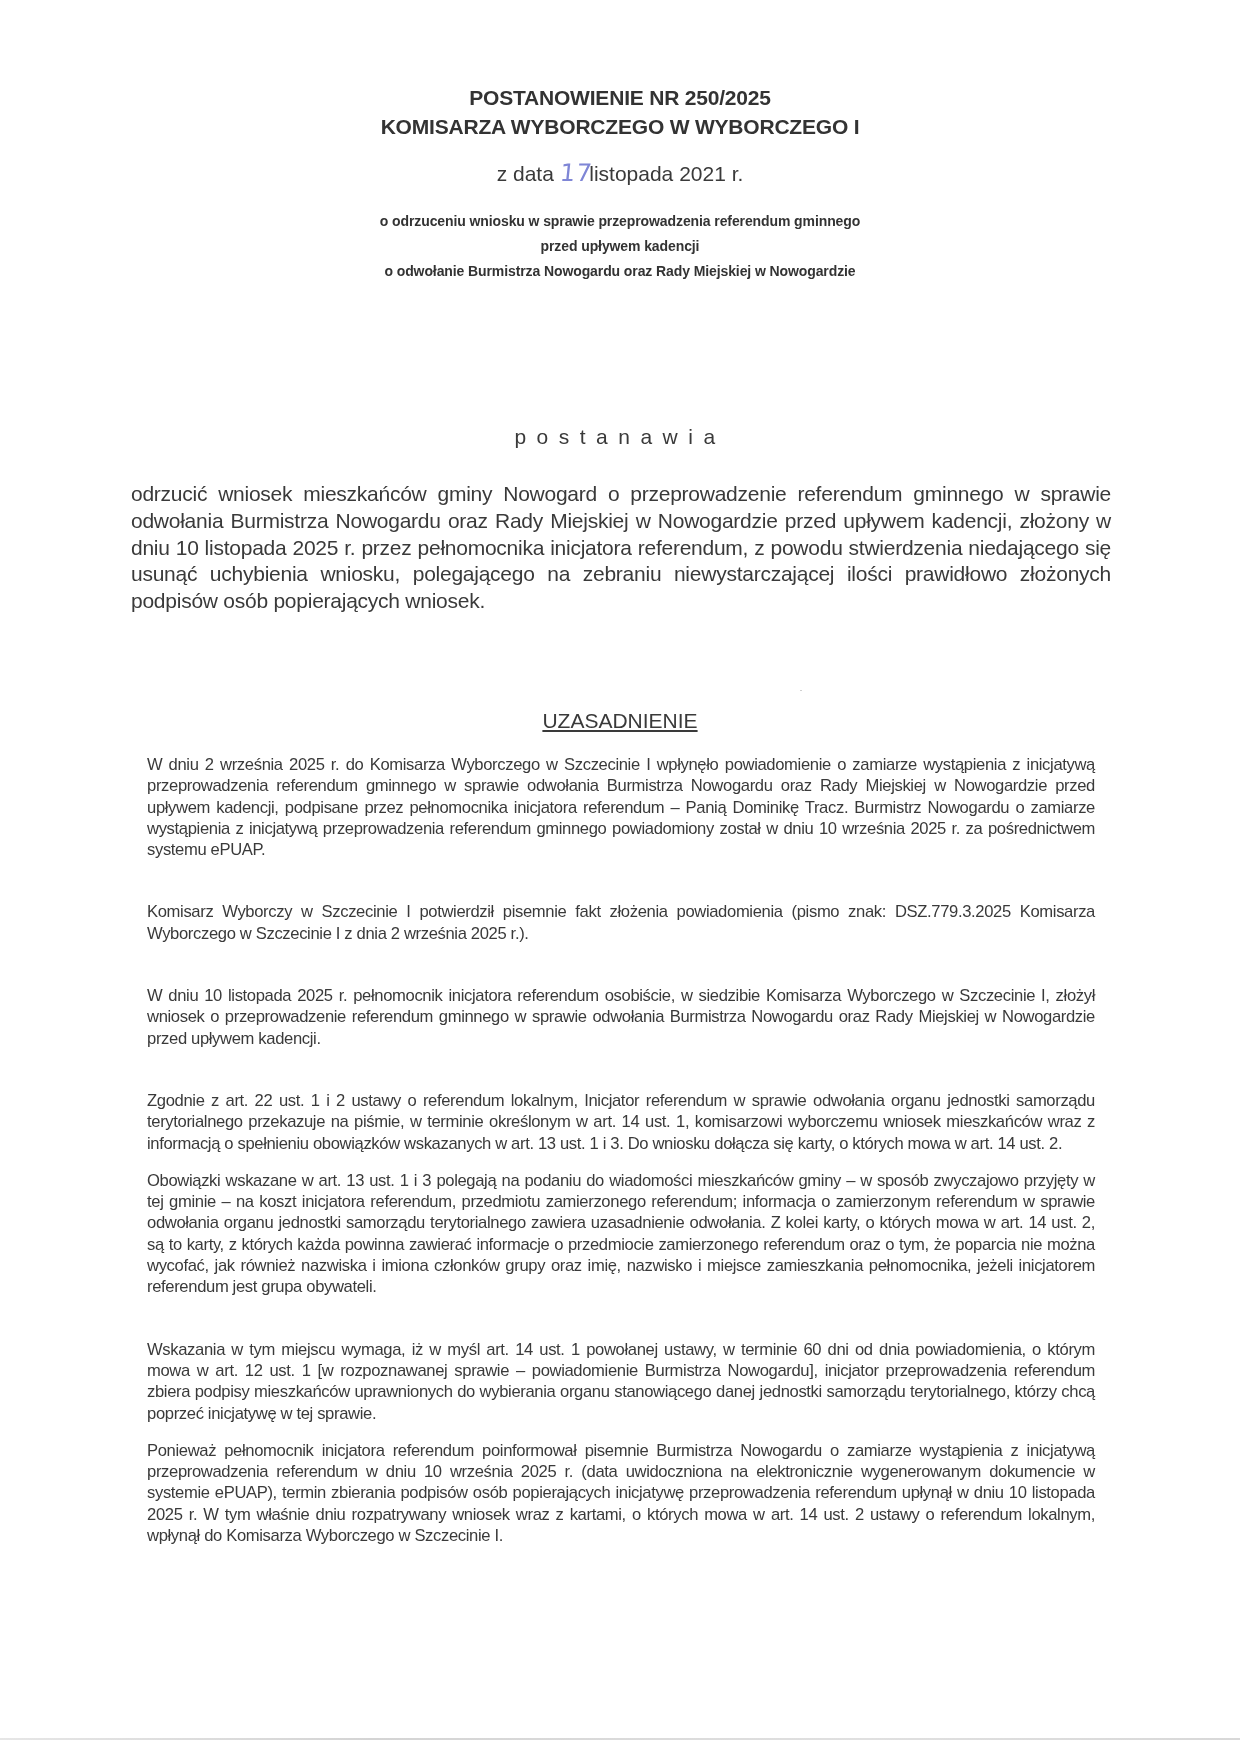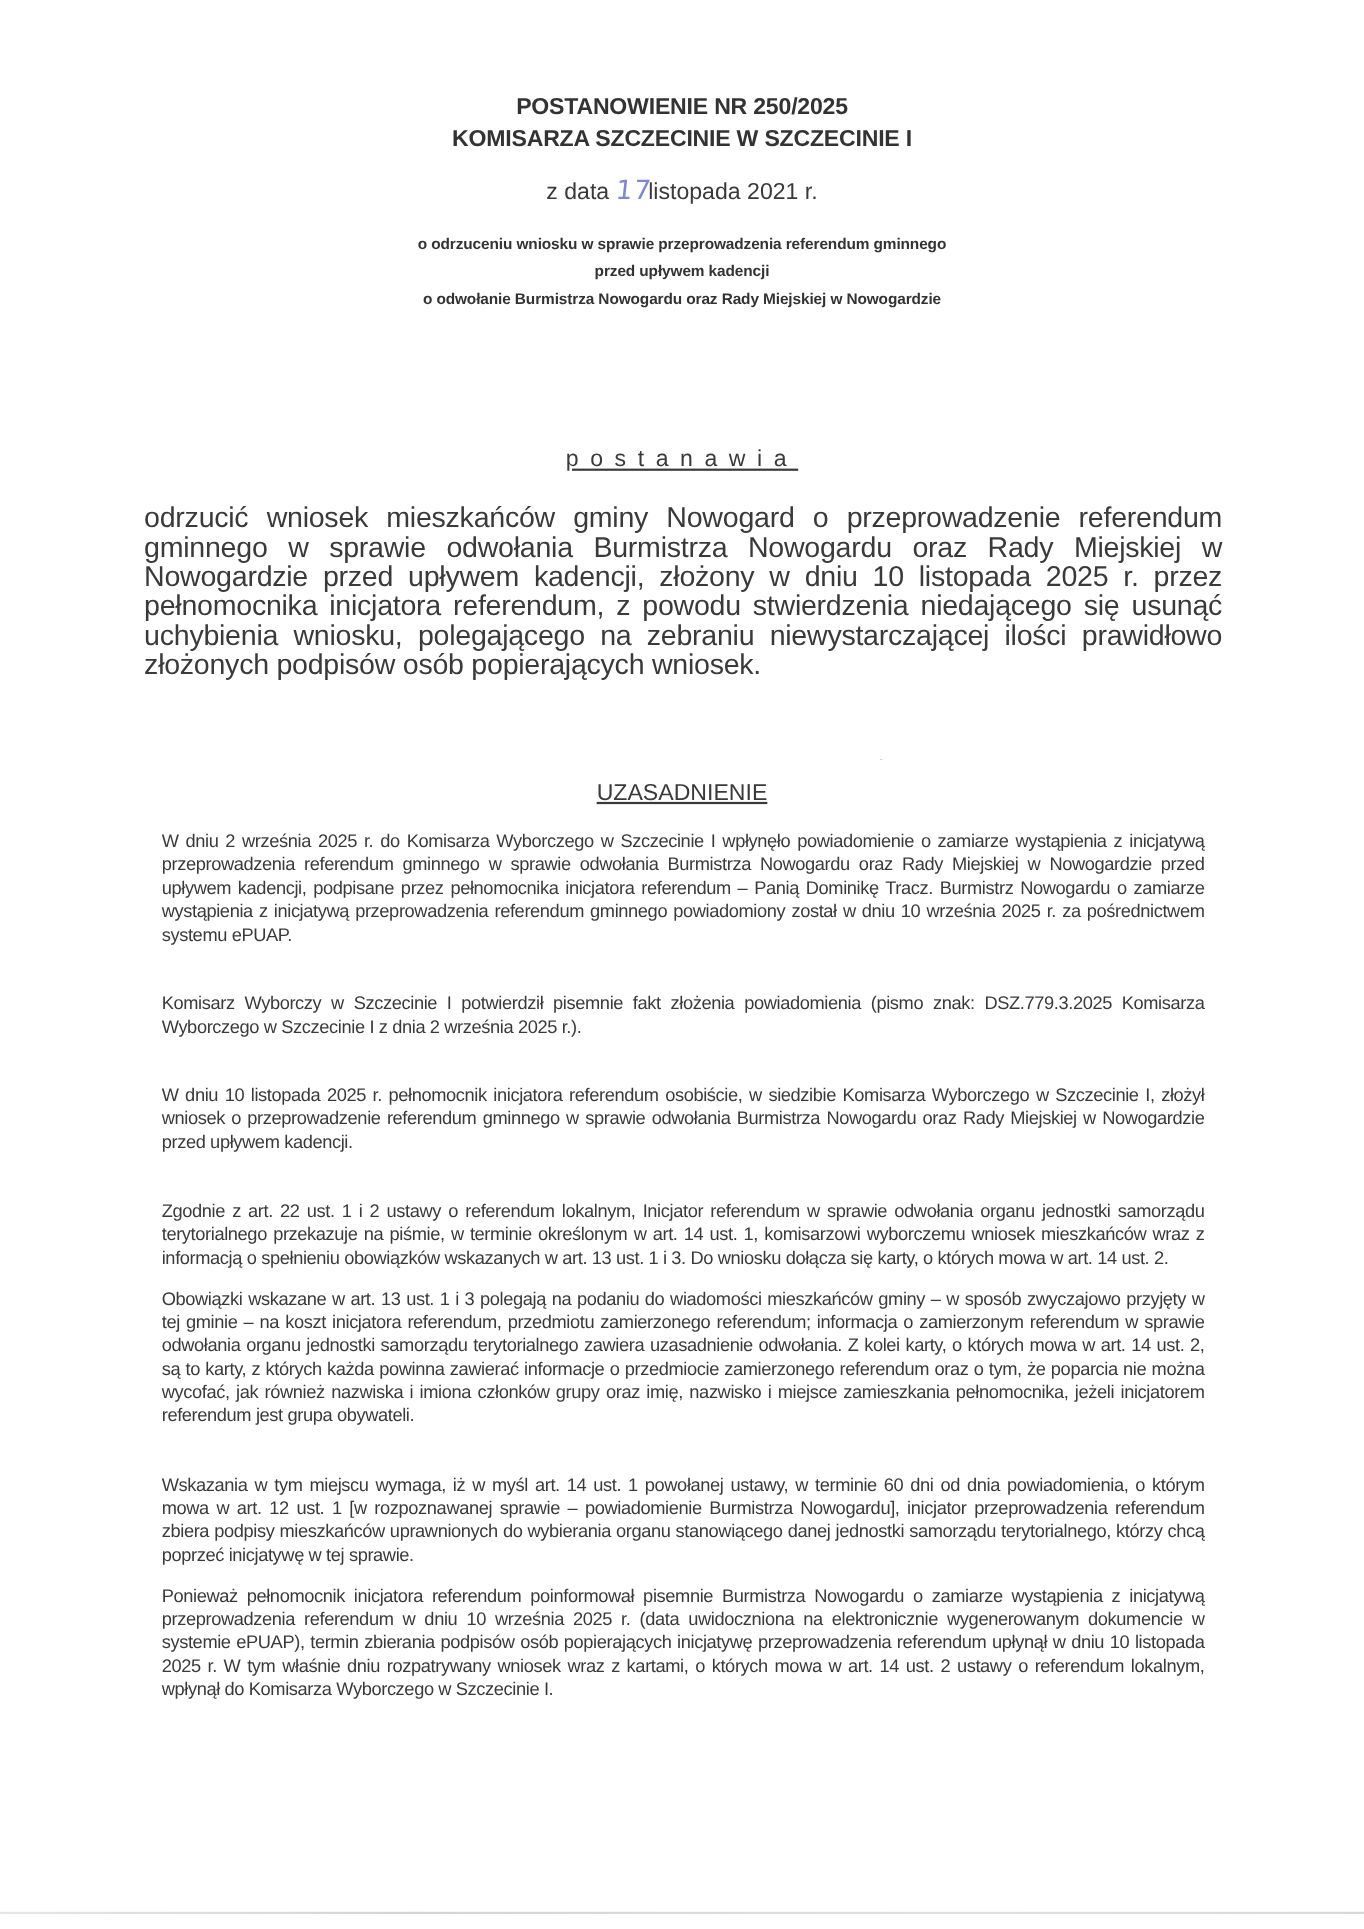--- a/index.html
+++ b/index.html
@@ -6,51 +6,51 @@
   body { width: 1240px; height: 1754px; position: relative; overflow: hidden; color: #3a3a3a; font-family: "Liberation Sans", sans-serif; }
   .page { position: absolute; left: 0; top: 0; width: 1008px; height: 1754px; background: #ffffff; }
   .center { position: absolute; left: 0; width: 1240px; text-align: center; }
   .title { font-weight: bold; font-size: 21px; line-height: 29px; letter-spacing: -0.2px; color: #333333; }
   .date-line { font-size: 21px; line-height: 28px; color: #3a3a3a; }
   .hand { color: #7f86d6; font-family: "DejaVu Sans", sans-serif; font-size: 24px; font-weight: normal; letter-spacing: 1px; display: inline-block; transform: skewX(-6deg); margin-right: -3px; }
   .subtitle { font-weight: bold; font-size: 14px; line-height: 25px; letter-spacing: -0.1px; color: #333333; }
   .block { position: absolute; left: 131px; width: 980px; }
   .basis { font-size: 21px; line-height: 26px; color: #3a3a3a; letter-spacing: -0.2px; }
   .postanawia { font-size: 21px; letter-spacing: 10.5px; color: #3a3a3a; }
-  .decision { font-size: 26px; line-height: 26.8px; text-align: justify; color: #3a3a3a; letter-spacing: -0.25px; }
+  .decision { font-size: 21px; line-height: 26.8px; text-align: justify; color: #3a3a3a; letter-spacing: -0.25px; margin-top: 24px; }
   .uz { font-size: 21px; text-decoration: underline; color: #3a3a3a; letter-spacing: 0px; }
   .body-p { font-size: 16.6px; line-height: 21.3px; text-align: justify; color: #3a3a3a; letter-spacing: -0.35px; margin: 16px; }
   .gap { height: 9px; }
   .gap0 { height: 0; }
   .bottom-rule { position: absolute; left: 0; top: 1738px; width: 1240px; height: 2px; background: linear-gradient(90deg, #e6e6e6, #d4d4d4 30%, #e0e0e0 70%, #d8d8d8); }
   .speck { position: absolute; width: 2px; height: 1px; background: #d0d0d0; }
 </style>
 </head>
 <body>
 
 <div class="page">
 
   <div class="center title" style="top:83px;">
     <div>POSTANOWIENIE NR 250/2025</div>
-    <div>KOMISARZA SZCZECINIE W SZCZECINIE I</div>
+    <div>KOMISARZA WYBORCZEGO W WYBORCZEGO I</div>
   </div>
 
   <div class="center date-line" style="top:159px;">
     <span>z data</span>
     <span class="hand">17</span><span>listopada 2021 r.</span>
   </div>
 
   <div class="center subtitle" style="top:209px;">
     <div>o odrzuceniu wniosku w sprawie przeprowadzenia referendum gminnego</div>
     <div>przed upływem kadencji</div>
     <div>o odwołanie Burmistrza Nowogardu oraz Rady Miejskiej w Nowogardzie</div>
   </div>
 
 
-  <div class="center postanawia" style="top:406px;text-decoration:underline;">postanawia</div>
+  <div class="center postanawia" style="top:425px;">postanawia</div>
 
   <div class="block decision" style="top:457px;">odrzucić wniosek mieszkańców gminy Nowogard o przeprowadzenie referendum gminnego w sprawie odwołania Burmistrza Nowogardu oraz Rady Miejskiej w Nowogardzie przed upływem kadencji, złożony w dniu 10 listopada 2025 r. przez pełnomocnika inicjatora referendum, z powodu stwierdzenia niedającego się usunąć uchybienia wniosku, polegającego na zebraniu niewystarczającej ilości prawidłowo złożonych podpisów osób popierających wniosek.</div>
 
   <div class="center uz" style="top:709px;">UZASADNIENIE</div>
 
   <div class="block" style="top:738px;">
     <p class="body-p">W dniu 2 września 2025 r. do Komisarza Wyborczego w Szczecinie I wpłynęło powiadomienie o zamiarze wystąpienia z inicjatywą przeprowadzenia referendum gminnego w sprawie odwołania Burmistrza Nowogardu oraz Rady Miejskiej w Nowogardzie przed upływem kadencji, podpisane przez pełnomocnika inicjatora referendum – Panią Dominikę Tracz. Burmistrz Nowogardu o zamiarze wystąpienia z inicjatywą przeprowadzenia referendum gminnego powiadomiony został w dniu 10 września 2025 r. za pośrednictwem systemu ePUAP.</p>
     <div class="gap"></div>
     <p class="body-p">Komisarz Wyborczy w Szczecinie I potwierdził pisemnie fakt złożenia powiadomienia (pismo znak: DSZ.779.3.2025 Komisarza Wyborczego w Szczecinie I z dnia 2 września 2025 r.).</p>
     <div class="gap"></div>

